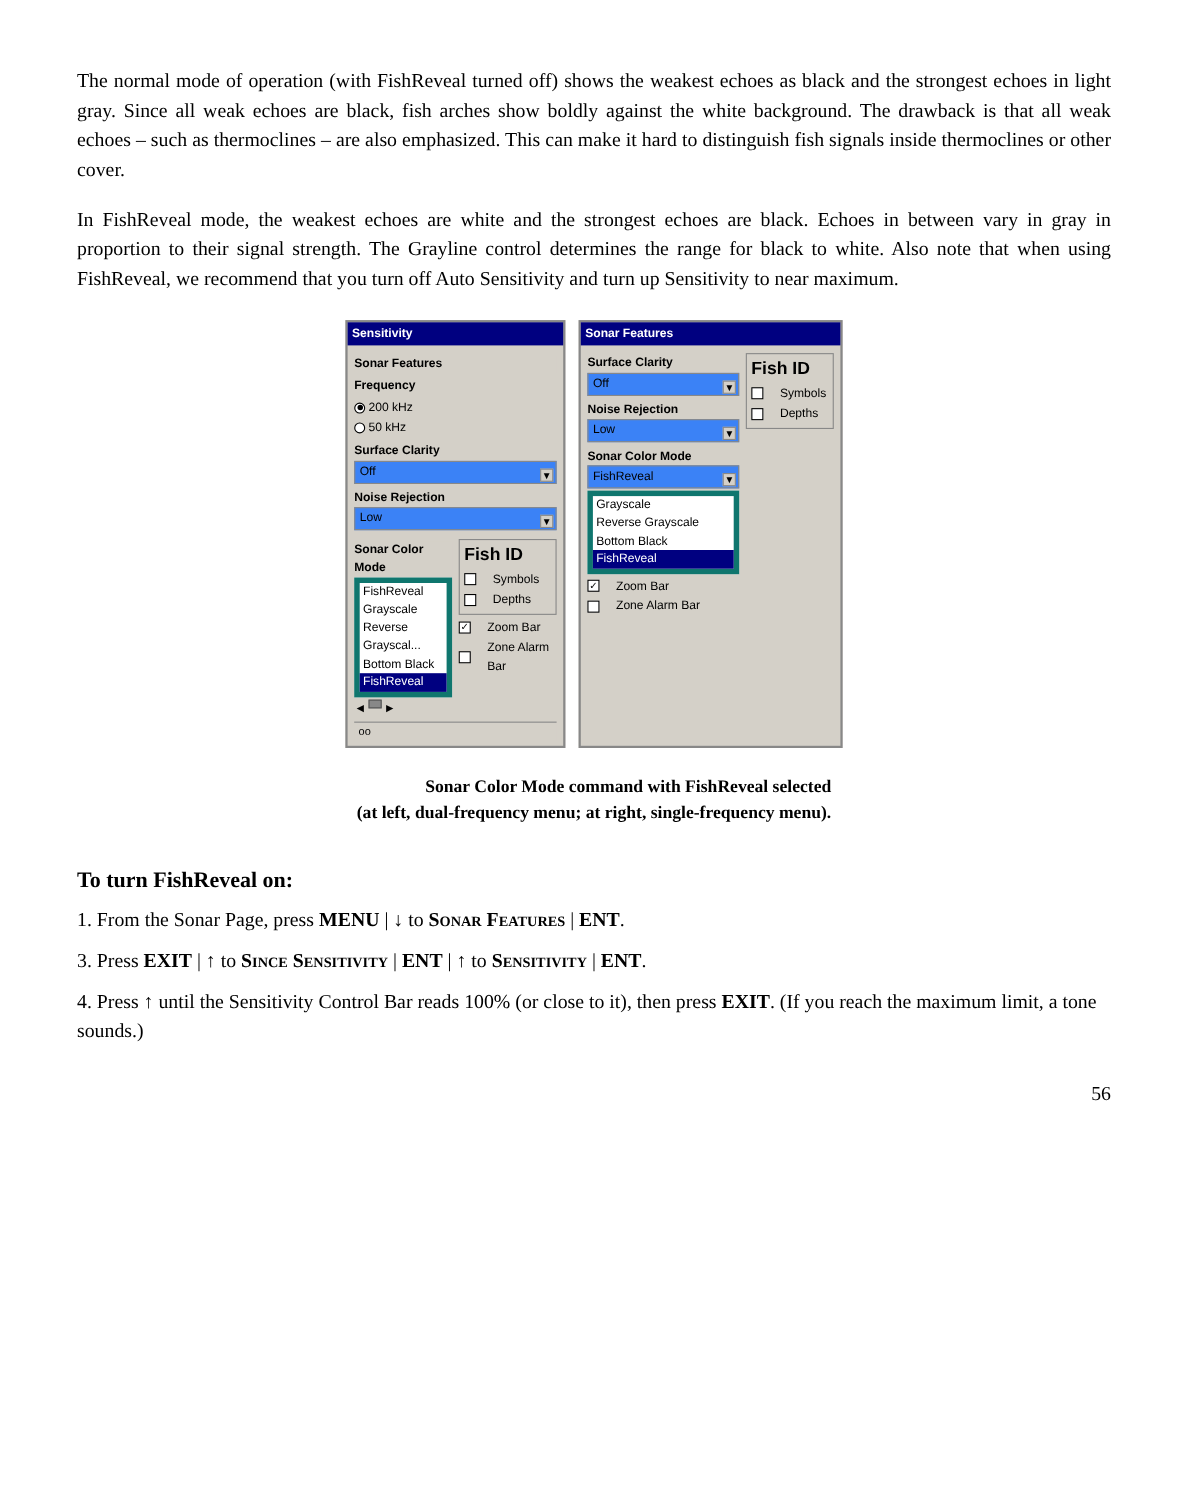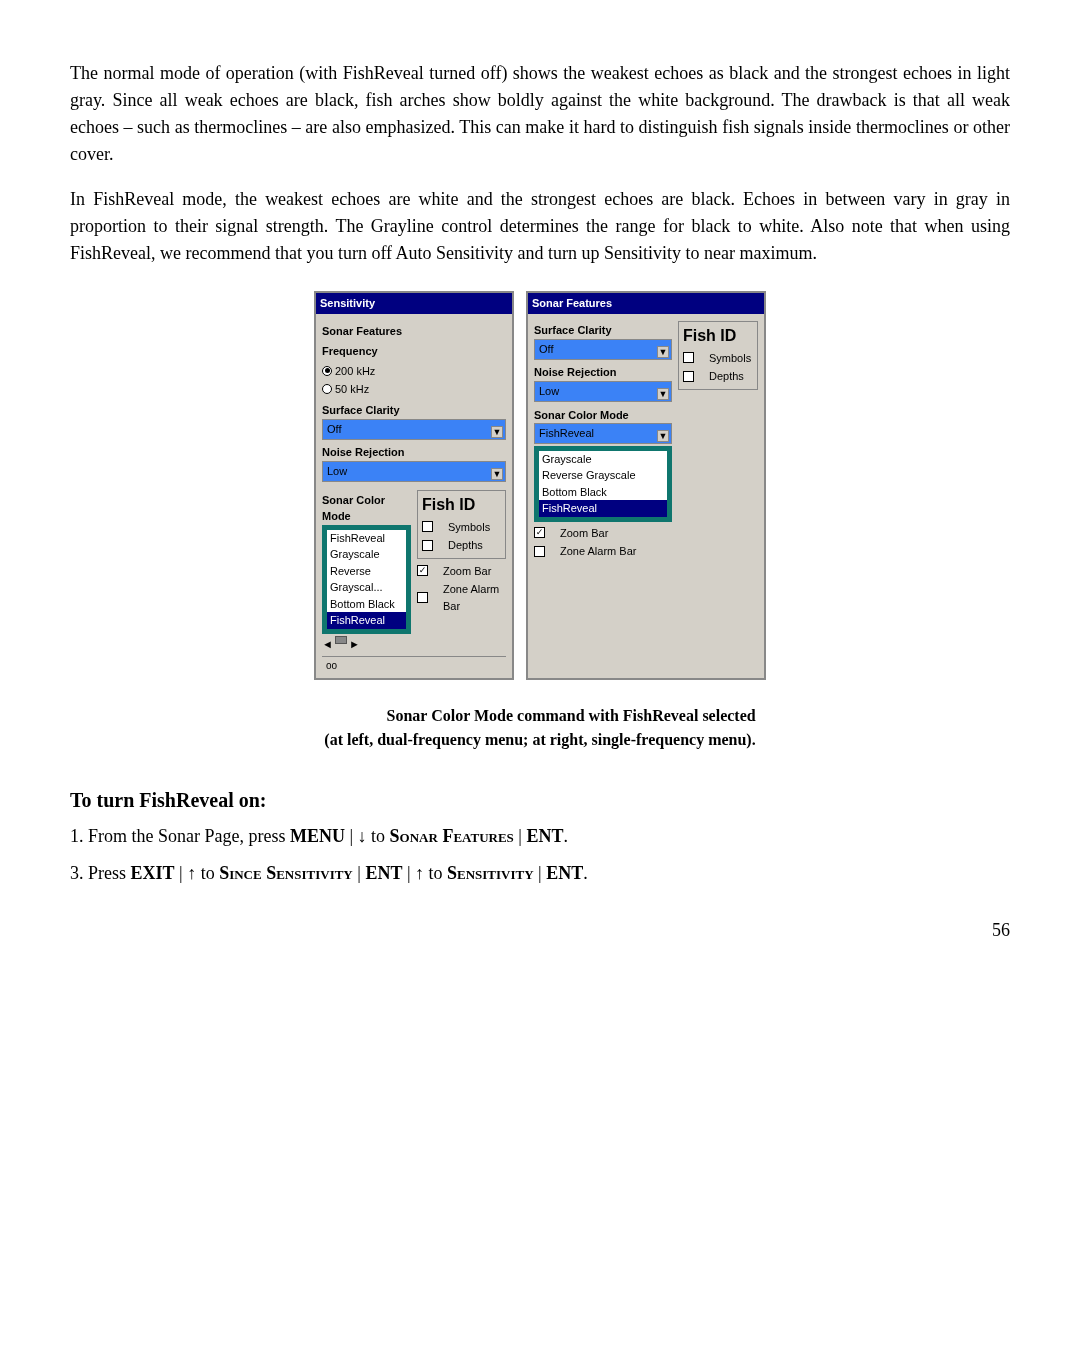--- a/index.html
+++ b/index.html
@@ -368,16 +368,20 @@
     <span class="step-num">1.</span>
     From the Sonar Page, press <span class="bold">MENU</span> | ↓ to <span class="small-caps">Sonar Features</span> | <span class="bold">ENT</span>.
   </div>
 
 
   <div class="step">
     <span class="step-num">3.</span>
     Press <span class="bold">EXIT</span> | ↑ to <span class="small-caps">Since Sensitivity</span> | <span class="bold">ENT</span> | ↑ to <span class="small-caps">Sensitivity</span> | <span class="bold">ENT</span>.
   </div>
 
+  <div class="step">
+    <span class="step-num">4.</span>
+    Press ↑ until the Sensitivity Control Bar reads 100% (or close to it), then press <span class="bold">EXIT</span>. (If you reach the maximum limit, a tone sounds.)
+  </div>
 
 </div>
 
 <div class="page-num">56</div>
 
 </body></html>

